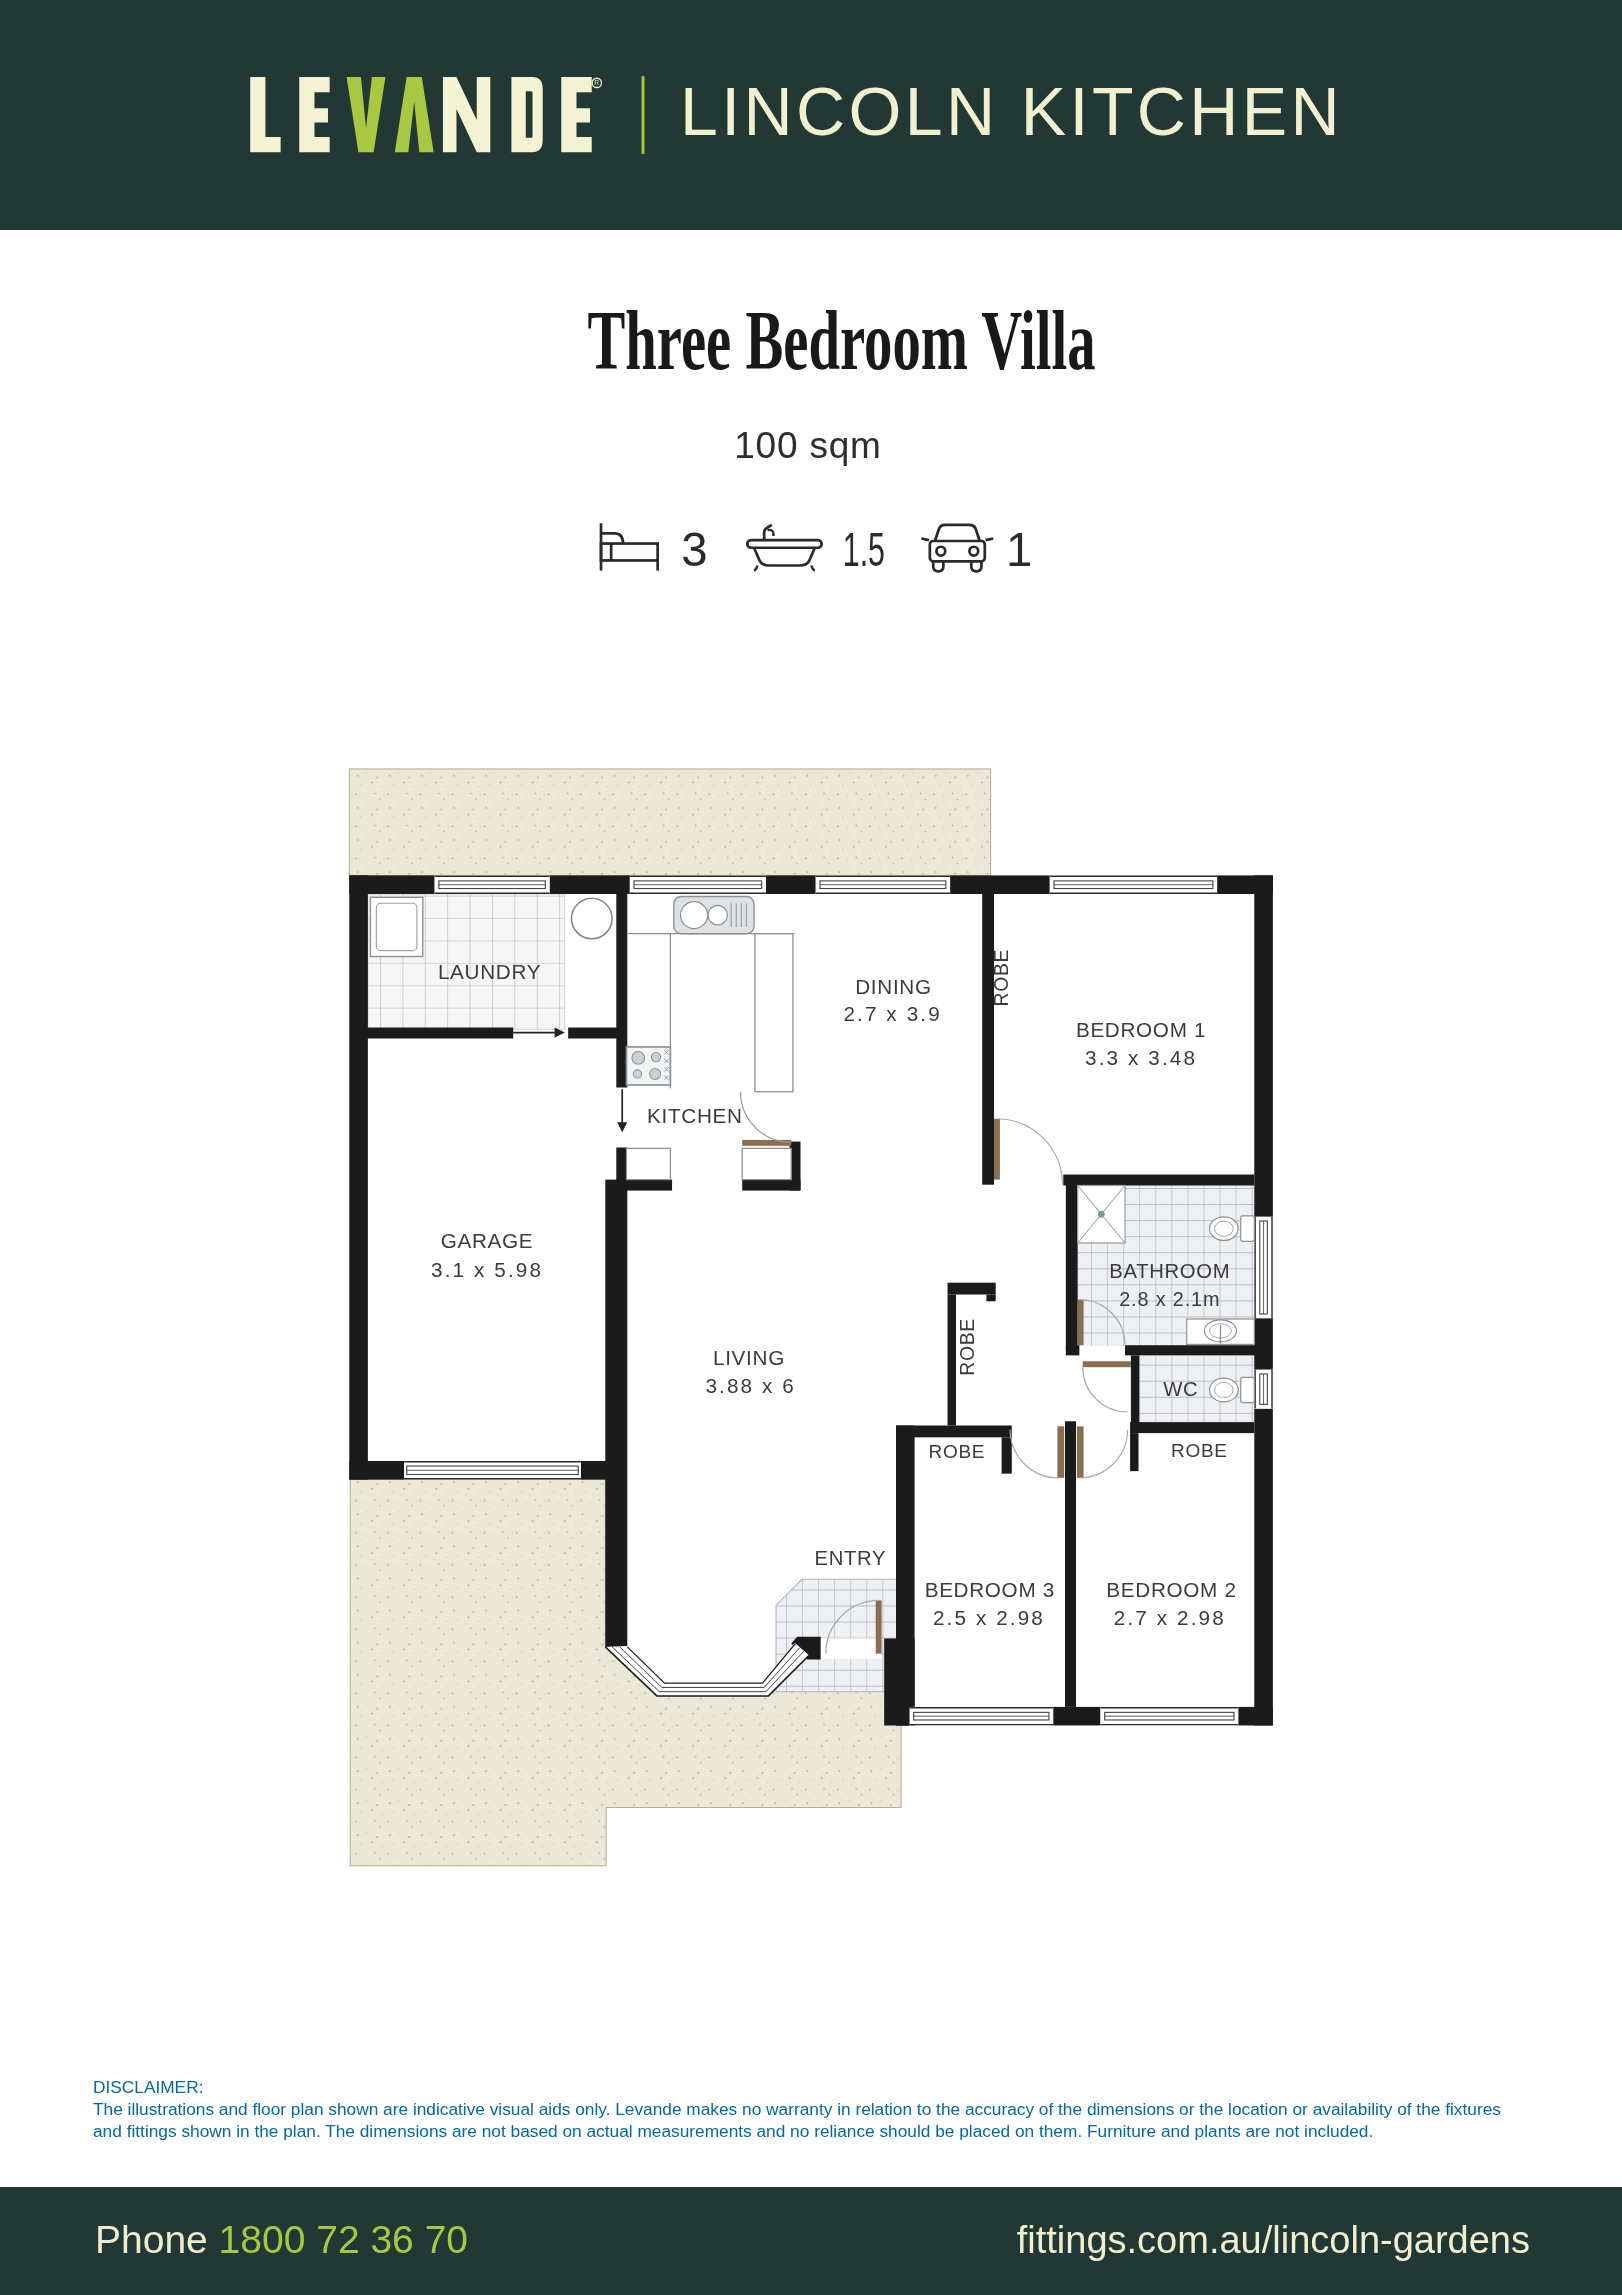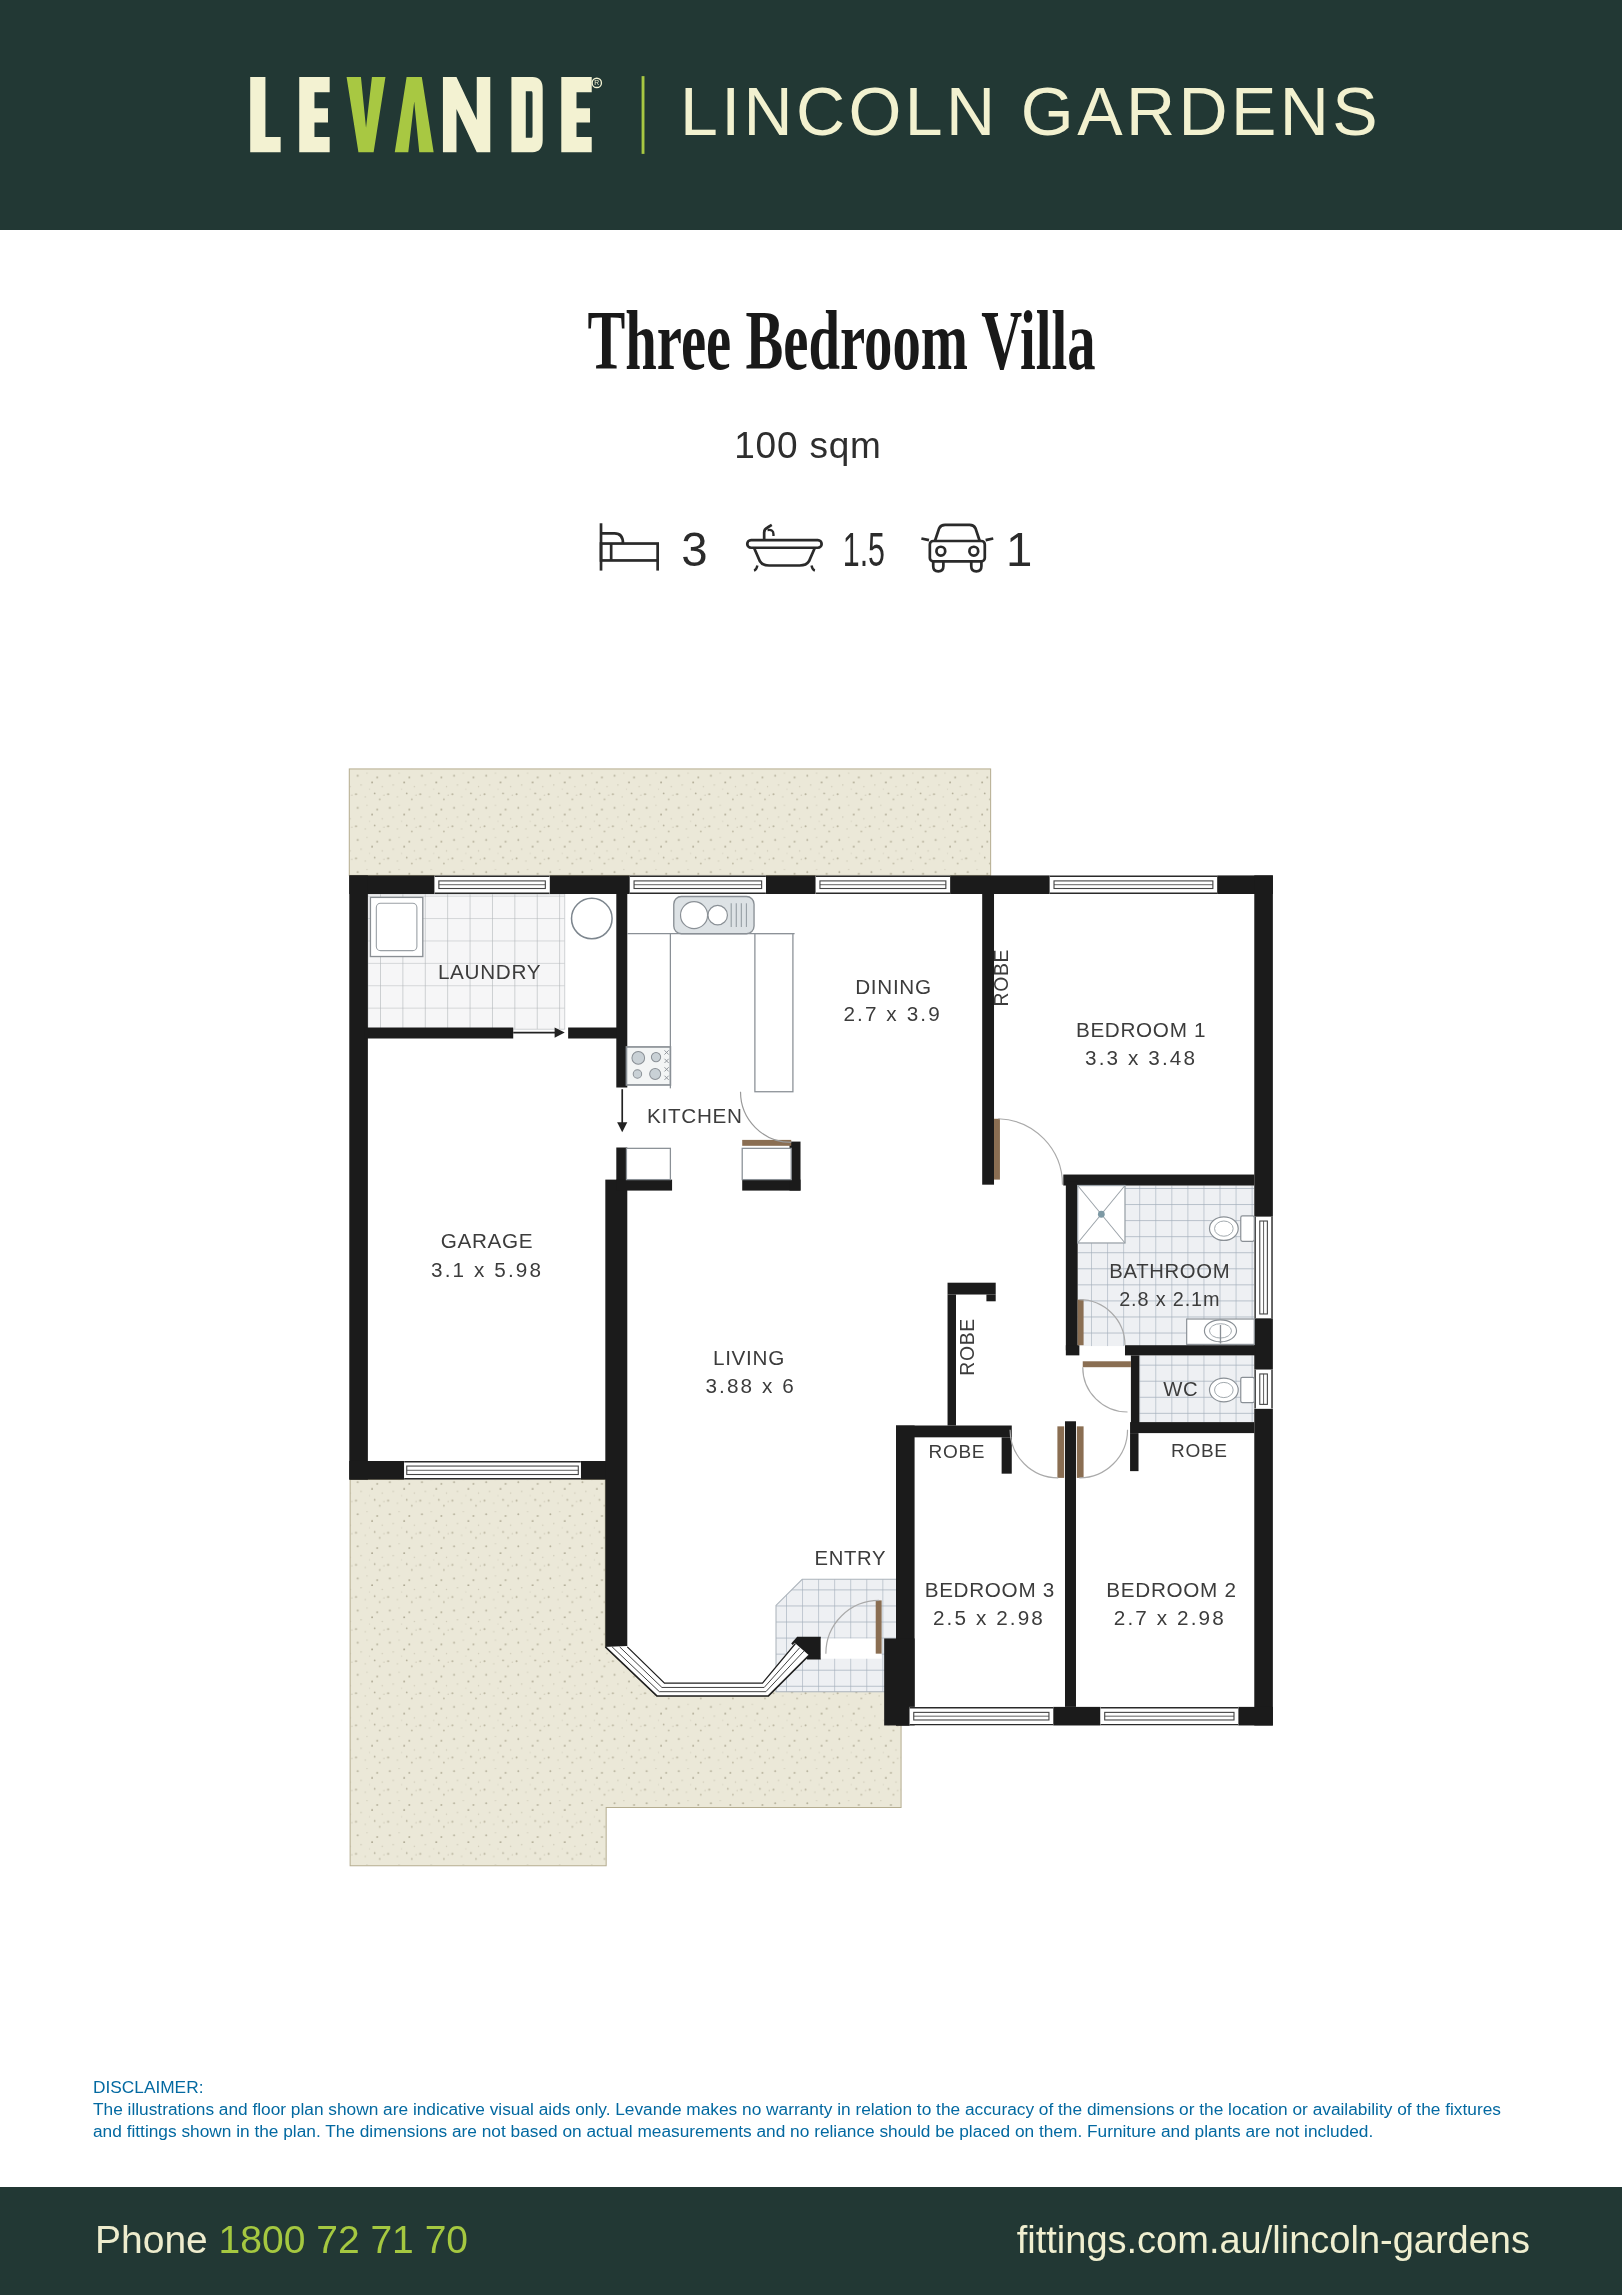--- a/index.html
+++ b/index.html
@@ -27,21 +27,21 @@
     <path fill="#a8c842" d="M467 180 h16 l7 -60 l6 60 h17 l-14 -89 h-18 Z"></path>
     <path d="M524 91 h16 l24 51 v-51 h16 v89 h-16 l-24 -51 v51 h-16 Z"></path>
     <path d="M605 91 h25 q12 0 12 14 v61 q0 14 -12 14 h-25 Z M622 108 v55 h7 q1 0 1 -3 v-49 q0 -3 -1 -3 Z" fill-rule="evenodd"></path>
     <path d="M664 91 h36 v18 h-18 v19 h16 v17 h-16 v17 h18 v18 h-36 Z"></path>
   </g>
   <circle cx="706" cy="98" r="5.5" fill="none" stroke="#f3f2d2" stroke-width="1.6"></circle>
   <text x="706" y="101" font-size="8" fill="#f3f2d2" text-anchor="middle">R</text>
   <rect x="759" y="90" width="3.4" height="92" fill="#a8c842"></rect>
 </svg>
 
-<div class="lincoln">LINCOLN GARDENS</div>
+<div class="lincoln">LINCOLN KITCHEN</div>
 
 <div class="title">Three Bedroom Villa</div>
 
 <div class="sqm">100 sqm</div>
 
 <svg style="position:absolute;left:0;top:0;" width="1623" height="634" viewBox="0 0 1920 750">
   <g stroke="#2a2a2a" stroke-width="3.2" fill="none">
 
     <g>
       <line x1="711" y1="619" x2="711" y2="675"></line>
@@ -496,16 +496,16 @@
   </g>
   </g>
 </svg>
 
 <div class="disclaimer">DISCLAIMER:<br>
 The illustrations and floor plan shown are indicative visual aids only. Levande makes no warranty in relation to the accuracy of the dimensions or the location or availability of the fixtures<br>
 and fittings shown in the plan. The dimensions are not based on actual measurements and no reliance should be placed on them. Furniture and plants are not included.</div>
 
 <div class="footer"></div>
 
-<div class="phone">Phone <b>1800 72 71 70</b></div>
+<div class="phone">Phone <b>1800 72 36 70</b></div>
 
 <div class="weburl">fittings.com.au/lincoln-gardens</div>
 
 
 </body></html>

